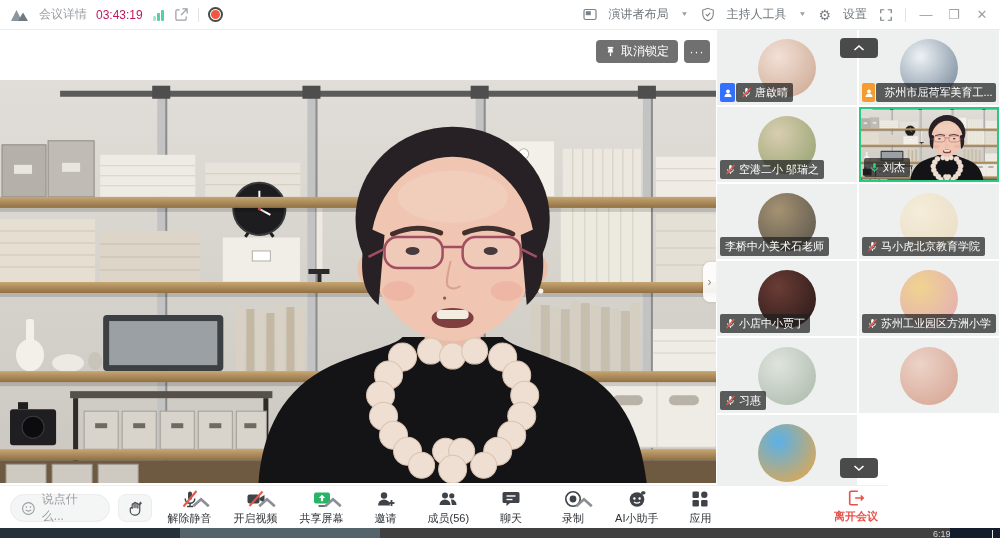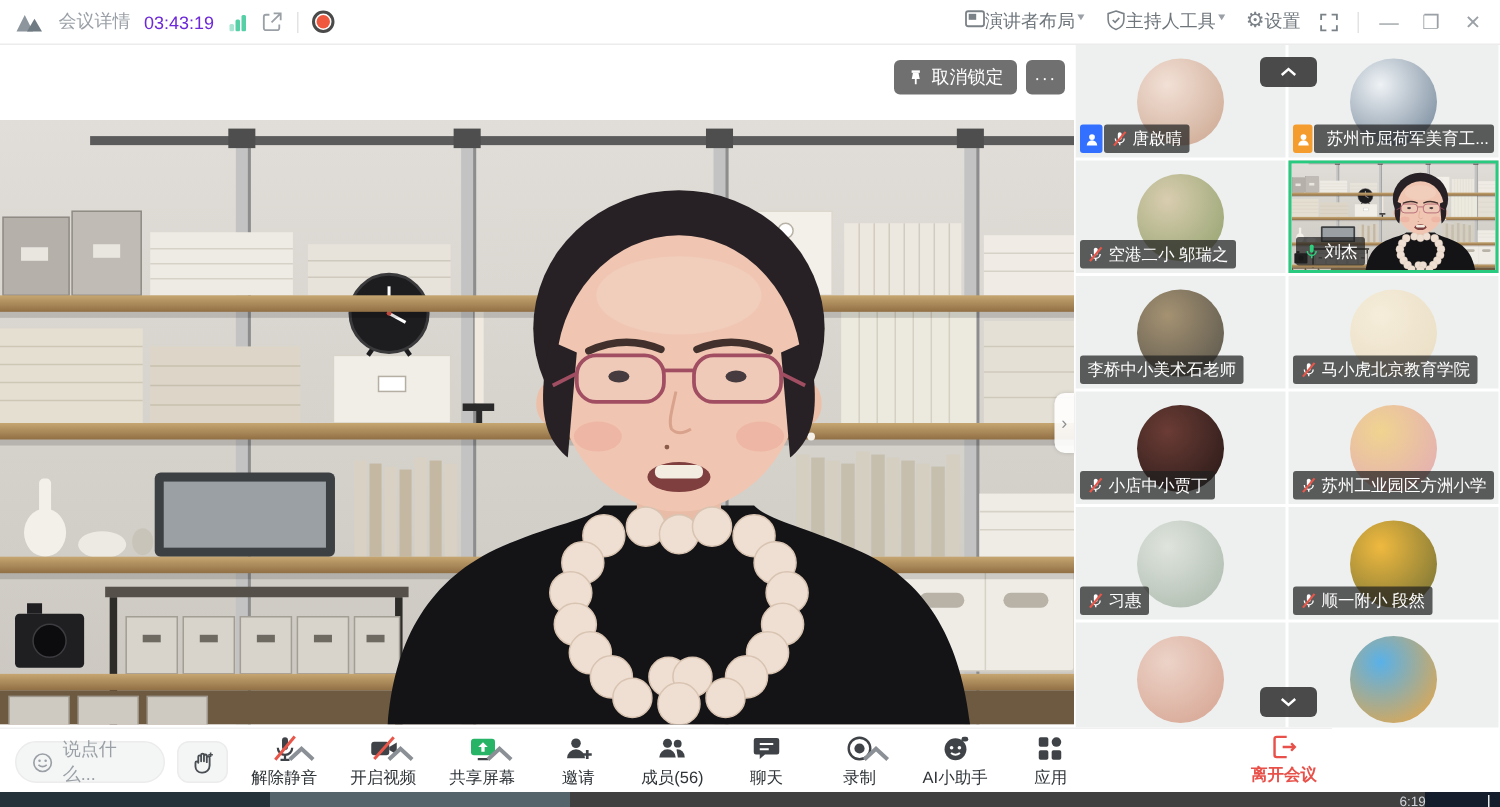--- a/index.html
+++ b/index.html
@@ -6,22 +6,22 @@
   html,body { background:#fff; }
   body { font-family:"Liberation Sans", sans-serif; }
   .app { position:relative; width:1000px; height:538px; background:#fff; overflow:hidden; }
 
   
   .titlebar { position:absolute; left:0; top:0; width:1000px; height:30px; background:#fff;
     border-bottom:1px solid #ececec; display:flex; align-items:center; padding:0 10px; }
   .tb-left { display:flex; align-items:center; gap:9px; }
   .tb-right { margin-left:auto; display:flex; align-items:center; gap:12px; }
   .tb-text { font-size:12px; color:#9aa0a6; }
-  .tb-timer { font-size:12px; color:#6d28d9; }
-  .tb-item { display:flex; gap:0; font-size:12px; color:#6e767c; cursor:default; }
+  .tb-timer { font-size:12px; color:#be185d; }
+  .tb-item { display:flex; align-items:center; gap:12px; font-size:12px; color:#6e767c; cursor:default; }
   .tb-divider { width:1px; height:14px; background:#e3e3e3; }
   .rec-dot { width:15px; height:15px; border-radius:50%; border:2px solid #4a4a4a; background:#f0573f;
     background-clip:content-box; padding:1px; }
   .caret-down { font-size:8px; color:#9aa0a6; transform:scaleY(.8); }
   .winbtn { font-size:13px; color:#9aa0a5; width:16px; text-align:center; }
   .gear { font-size:14px; color:#7a8187; line-height:1; }
 
   
   .main-video { position:absolute; left:0; top:30px; width:716px; height:455px; background:#fff; }
   .scene-wrap { position:absolute; left:0; top:50px; width:716px; height:403px; overflow:hidden; }
@@ -507,34 +507,20 @@
               <rect x="4.6" y="1.2" width="2.8" height="5.6" rx="1.4" fill="#fff"></rect>
               <path d="M2.8 5.8a3.2 3.2 0 0 0 6.4 0" fill="none" stroke="#fff" stroke-width="1"></path>
               <line x1="6" y1="9" x2="6" y2="10.8" stroke="#fff" stroke-width="1"></line>
               <line x1="1.8" y1="11" x2="10.2" y2="1" stroke="#e8564a" stroke-width="1.6"></line>
             </svg>
             <span>习惠</span>
           </span>
         </div>
       </div>
       <div class="tile">
-        <div class="avatar" style="background:radial-gradient(circle at 35% 30%, #efb93f, #6d6d35)"></div>
-        <div class="lrow">
-          <span class="nlabel">
-            <svg viewBox="0 0 12 12" width="11" height="11">
-              <rect x="4.6" y="1.2" width="2.8" height="5.6" rx="1.4" fill="#fff"></rect>
-              <path d="M2.8 5.8a3.2 3.2 0 0 0 6.4 0" fill="none" stroke="#fff" stroke-width="1"></path>
-              <line x1="6" y1="9" x2="6" y2="10.8" stroke="#fff" stroke-width="1"></line>
-              <line x1="1.8" y1="11" x2="10.2" y2="1" stroke="#e8564a" stroke-width="1.6"></line>
-            </svg>
-            <span>顺一附小 段然</span>
-          </span>
-        </div>
-      </div>
-      <div class="tile">
         <div class="avatar" style="background:radial-gradient(circle at 35% 30%, #ecd3c8, #d5a28f)"></div>
       </div>
       <div class="tile">
         <div class="avatar" style="background:radial-gradient(circle at 35% 30%, #59b1e8, #f2a63c)"></div>
       </div>
       <div class="arrow-btn up">
       <svg width="12" height="8" viewBox="0 0 12 8">
           <path d="M1.5 6L6 2l4.5 4" fill="none" stroke="#fff" stroke-width="1.6"></path>
         </svg>
     </div>

